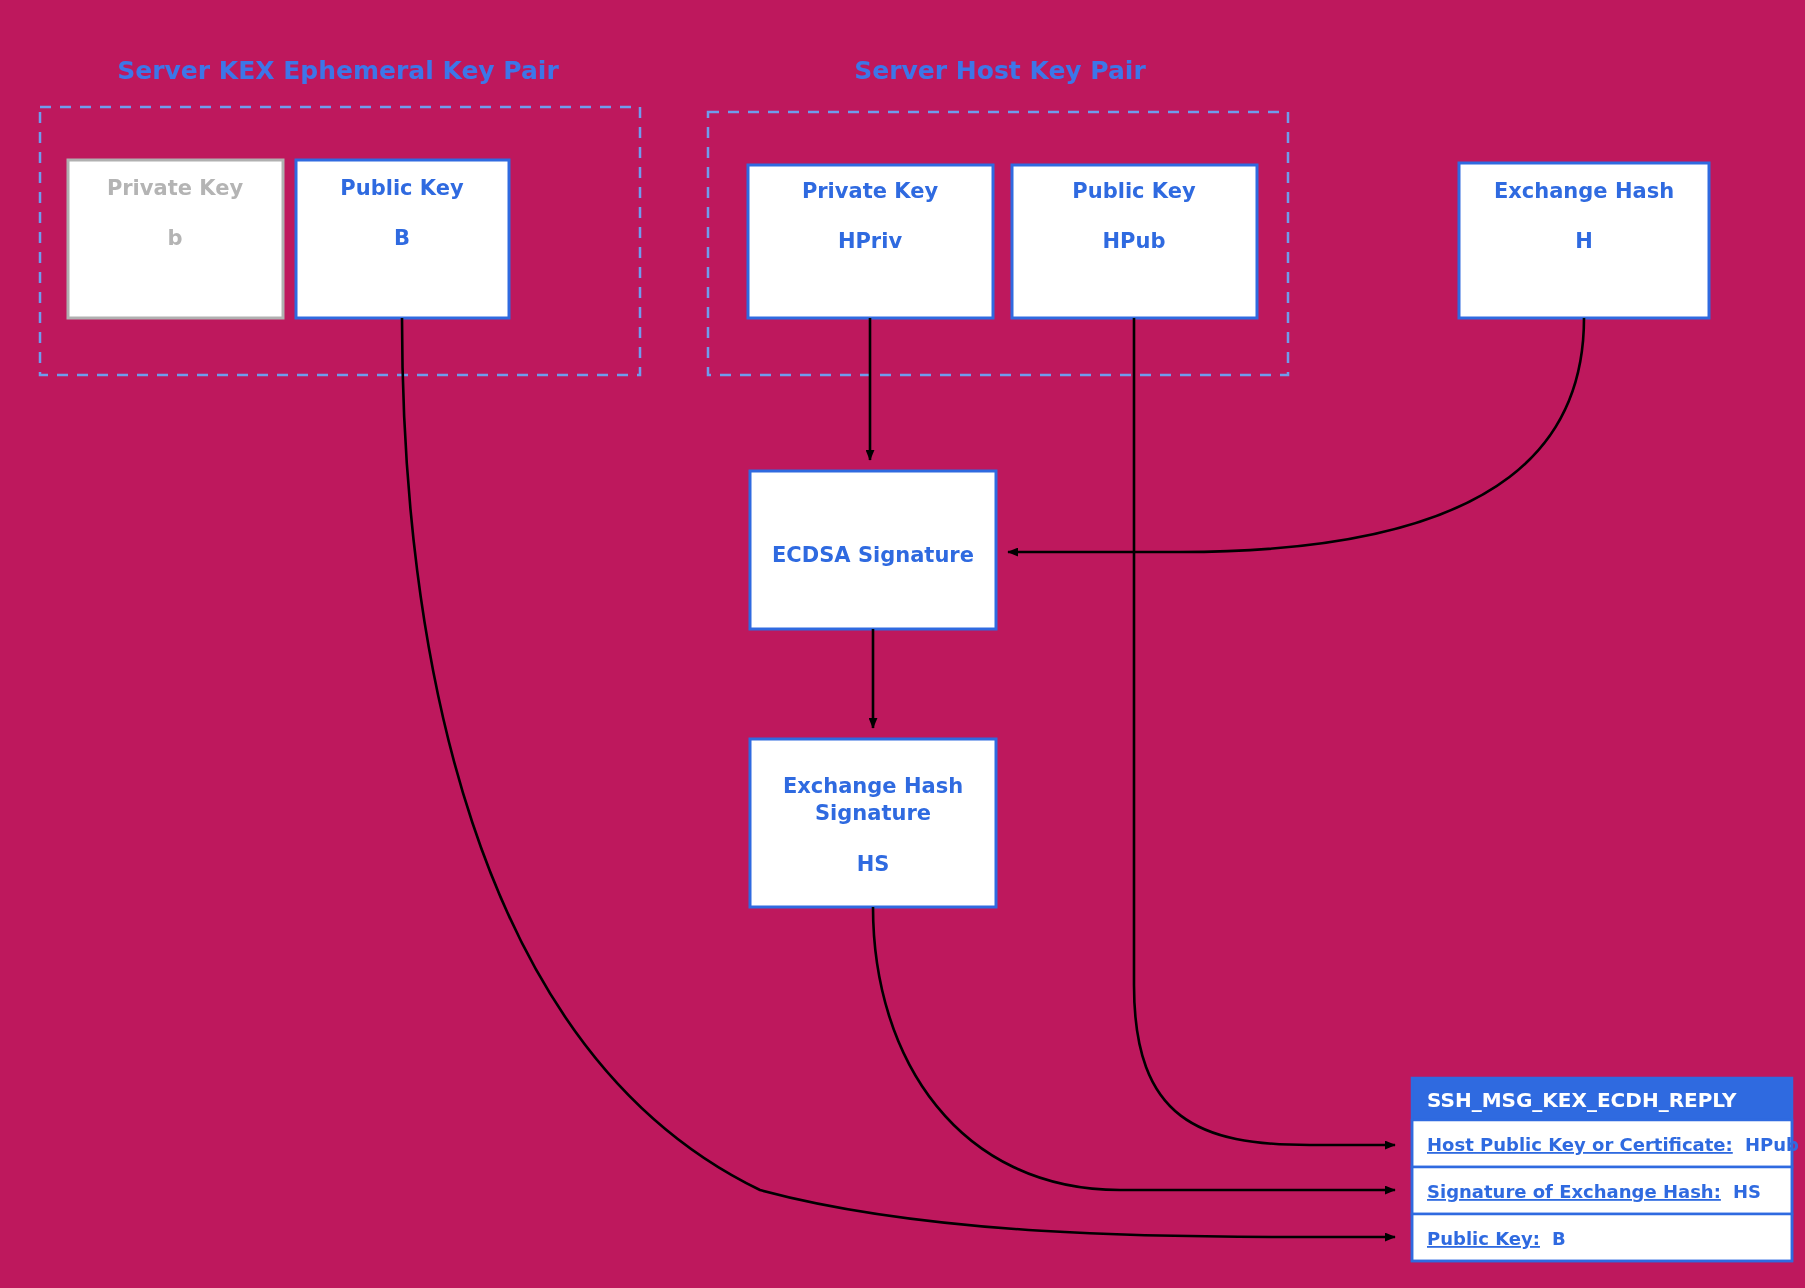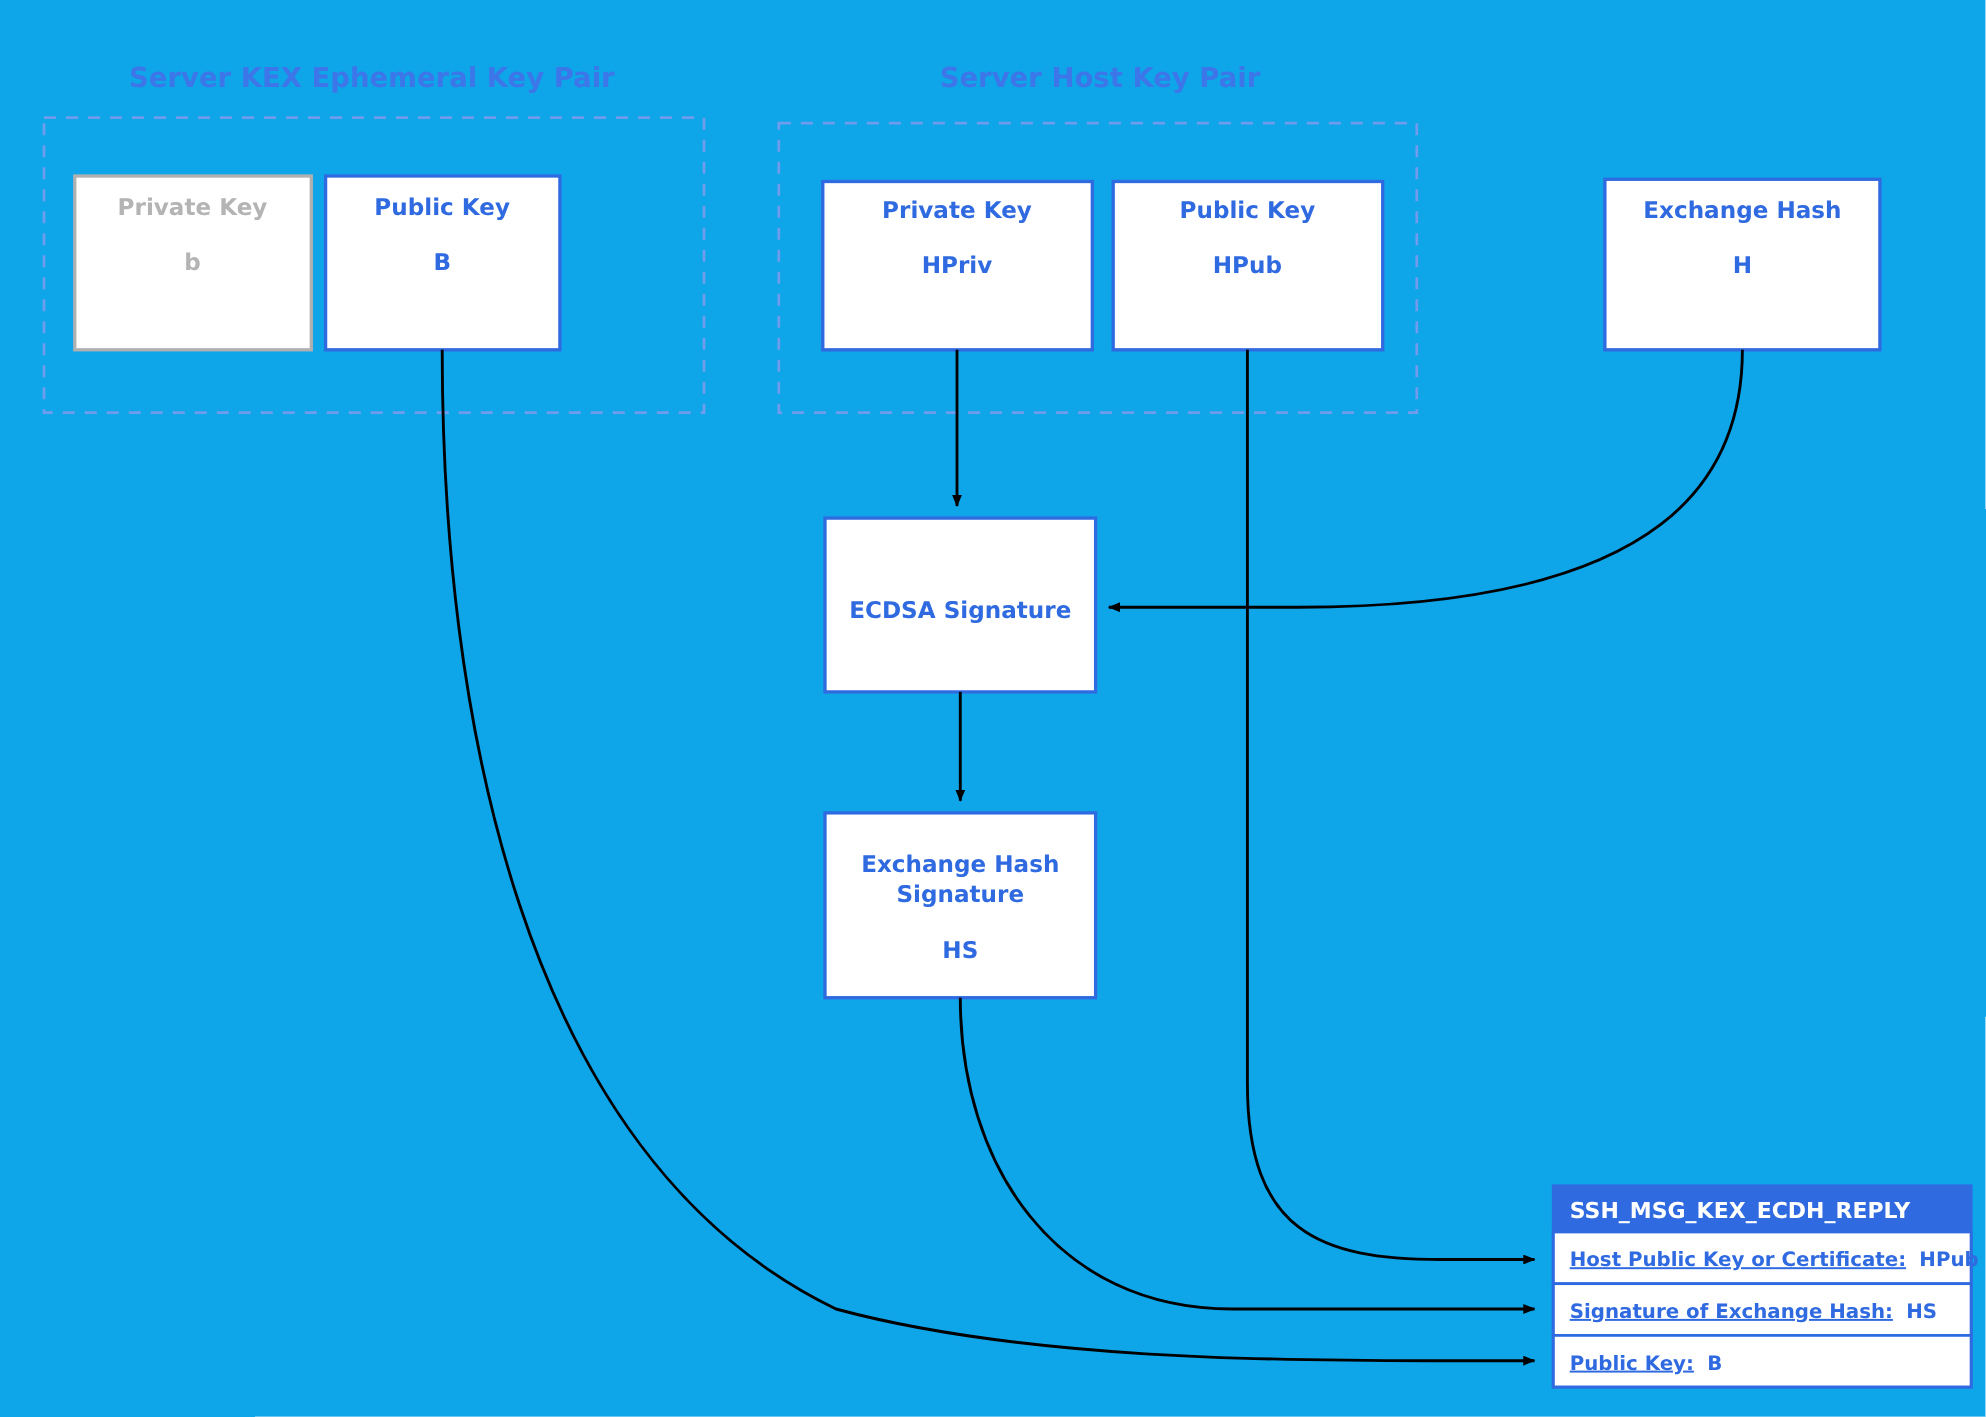--- a/index.html
+++ b/index.html
@@ -7,21 +7,21 @@
     padding: 0;
     background: #ffffff;
   }
   body {
     font-family: "DejaVu Sans", "Liberation Sans", sans-serif;
   }
   #stage {
     position: relative;
     width: 1805px;
     height: 1288px;
-    background: #0ea5e9;
+    background: #be185d;
     overflow: hidden;
   }
   svg.layer {
     position: absolute;
     left: 0;
     top: 0;
     width: 1805px;
     height: 1288px;
   }
   .grp-title {

